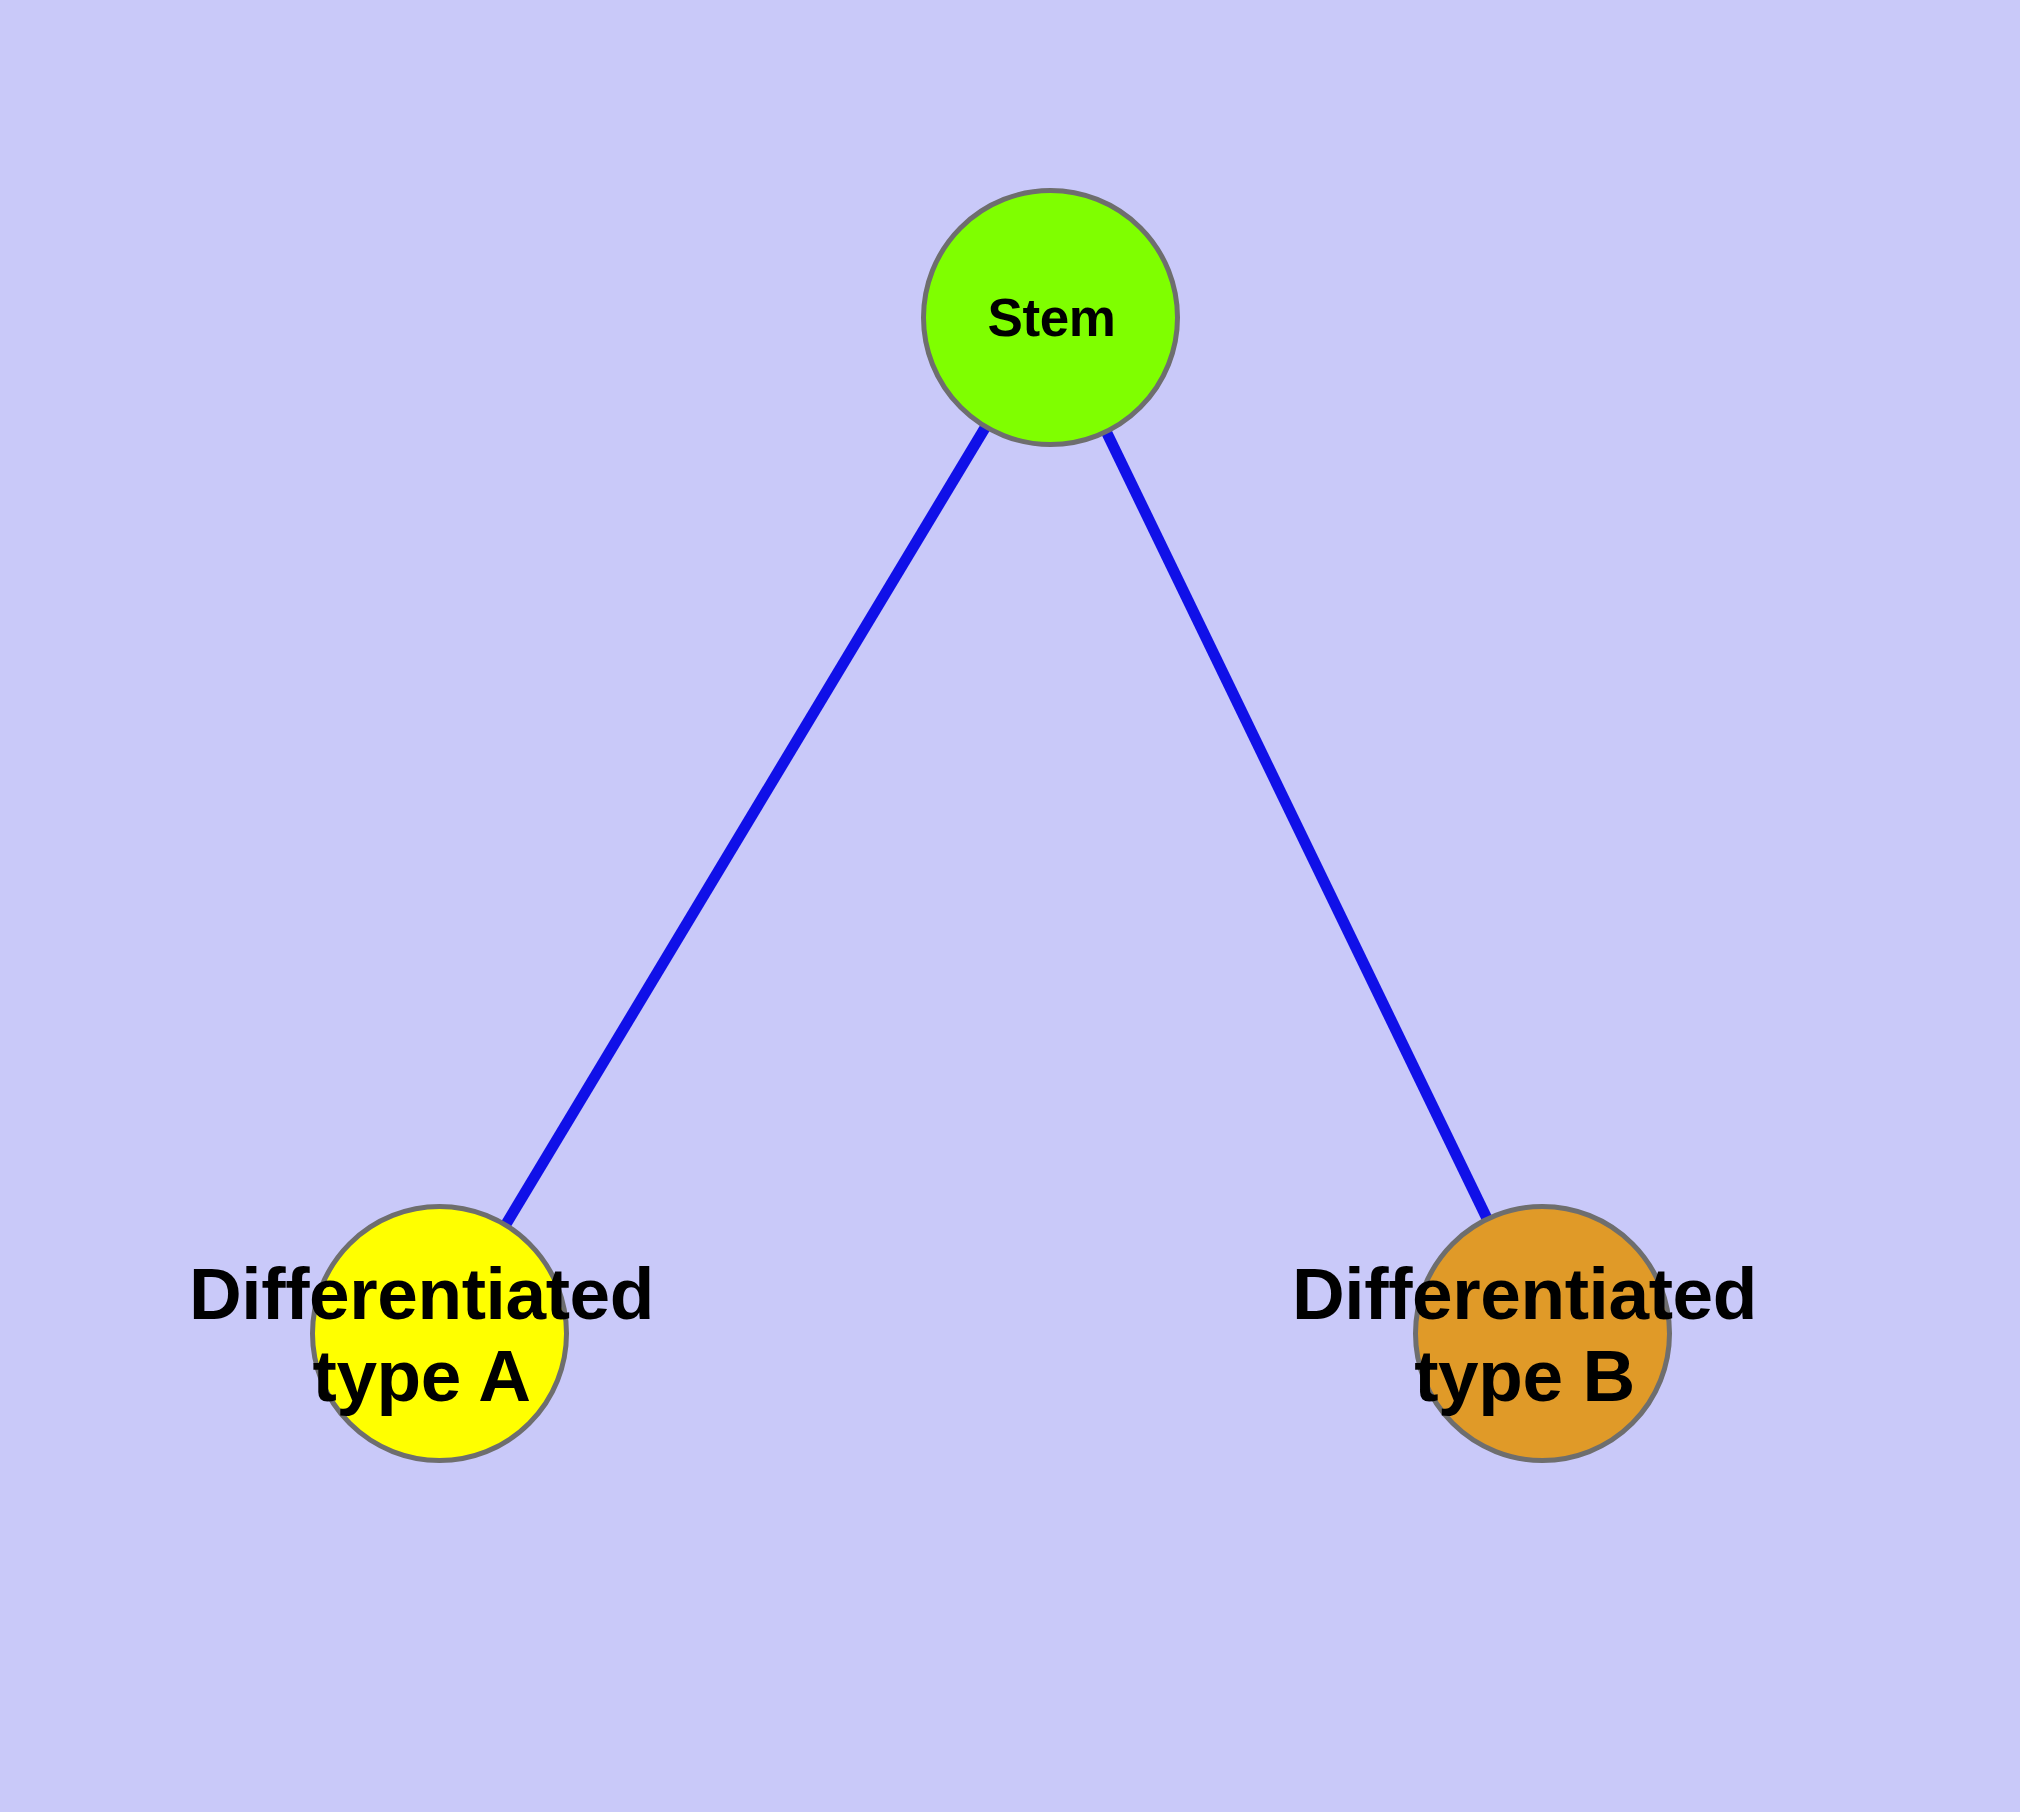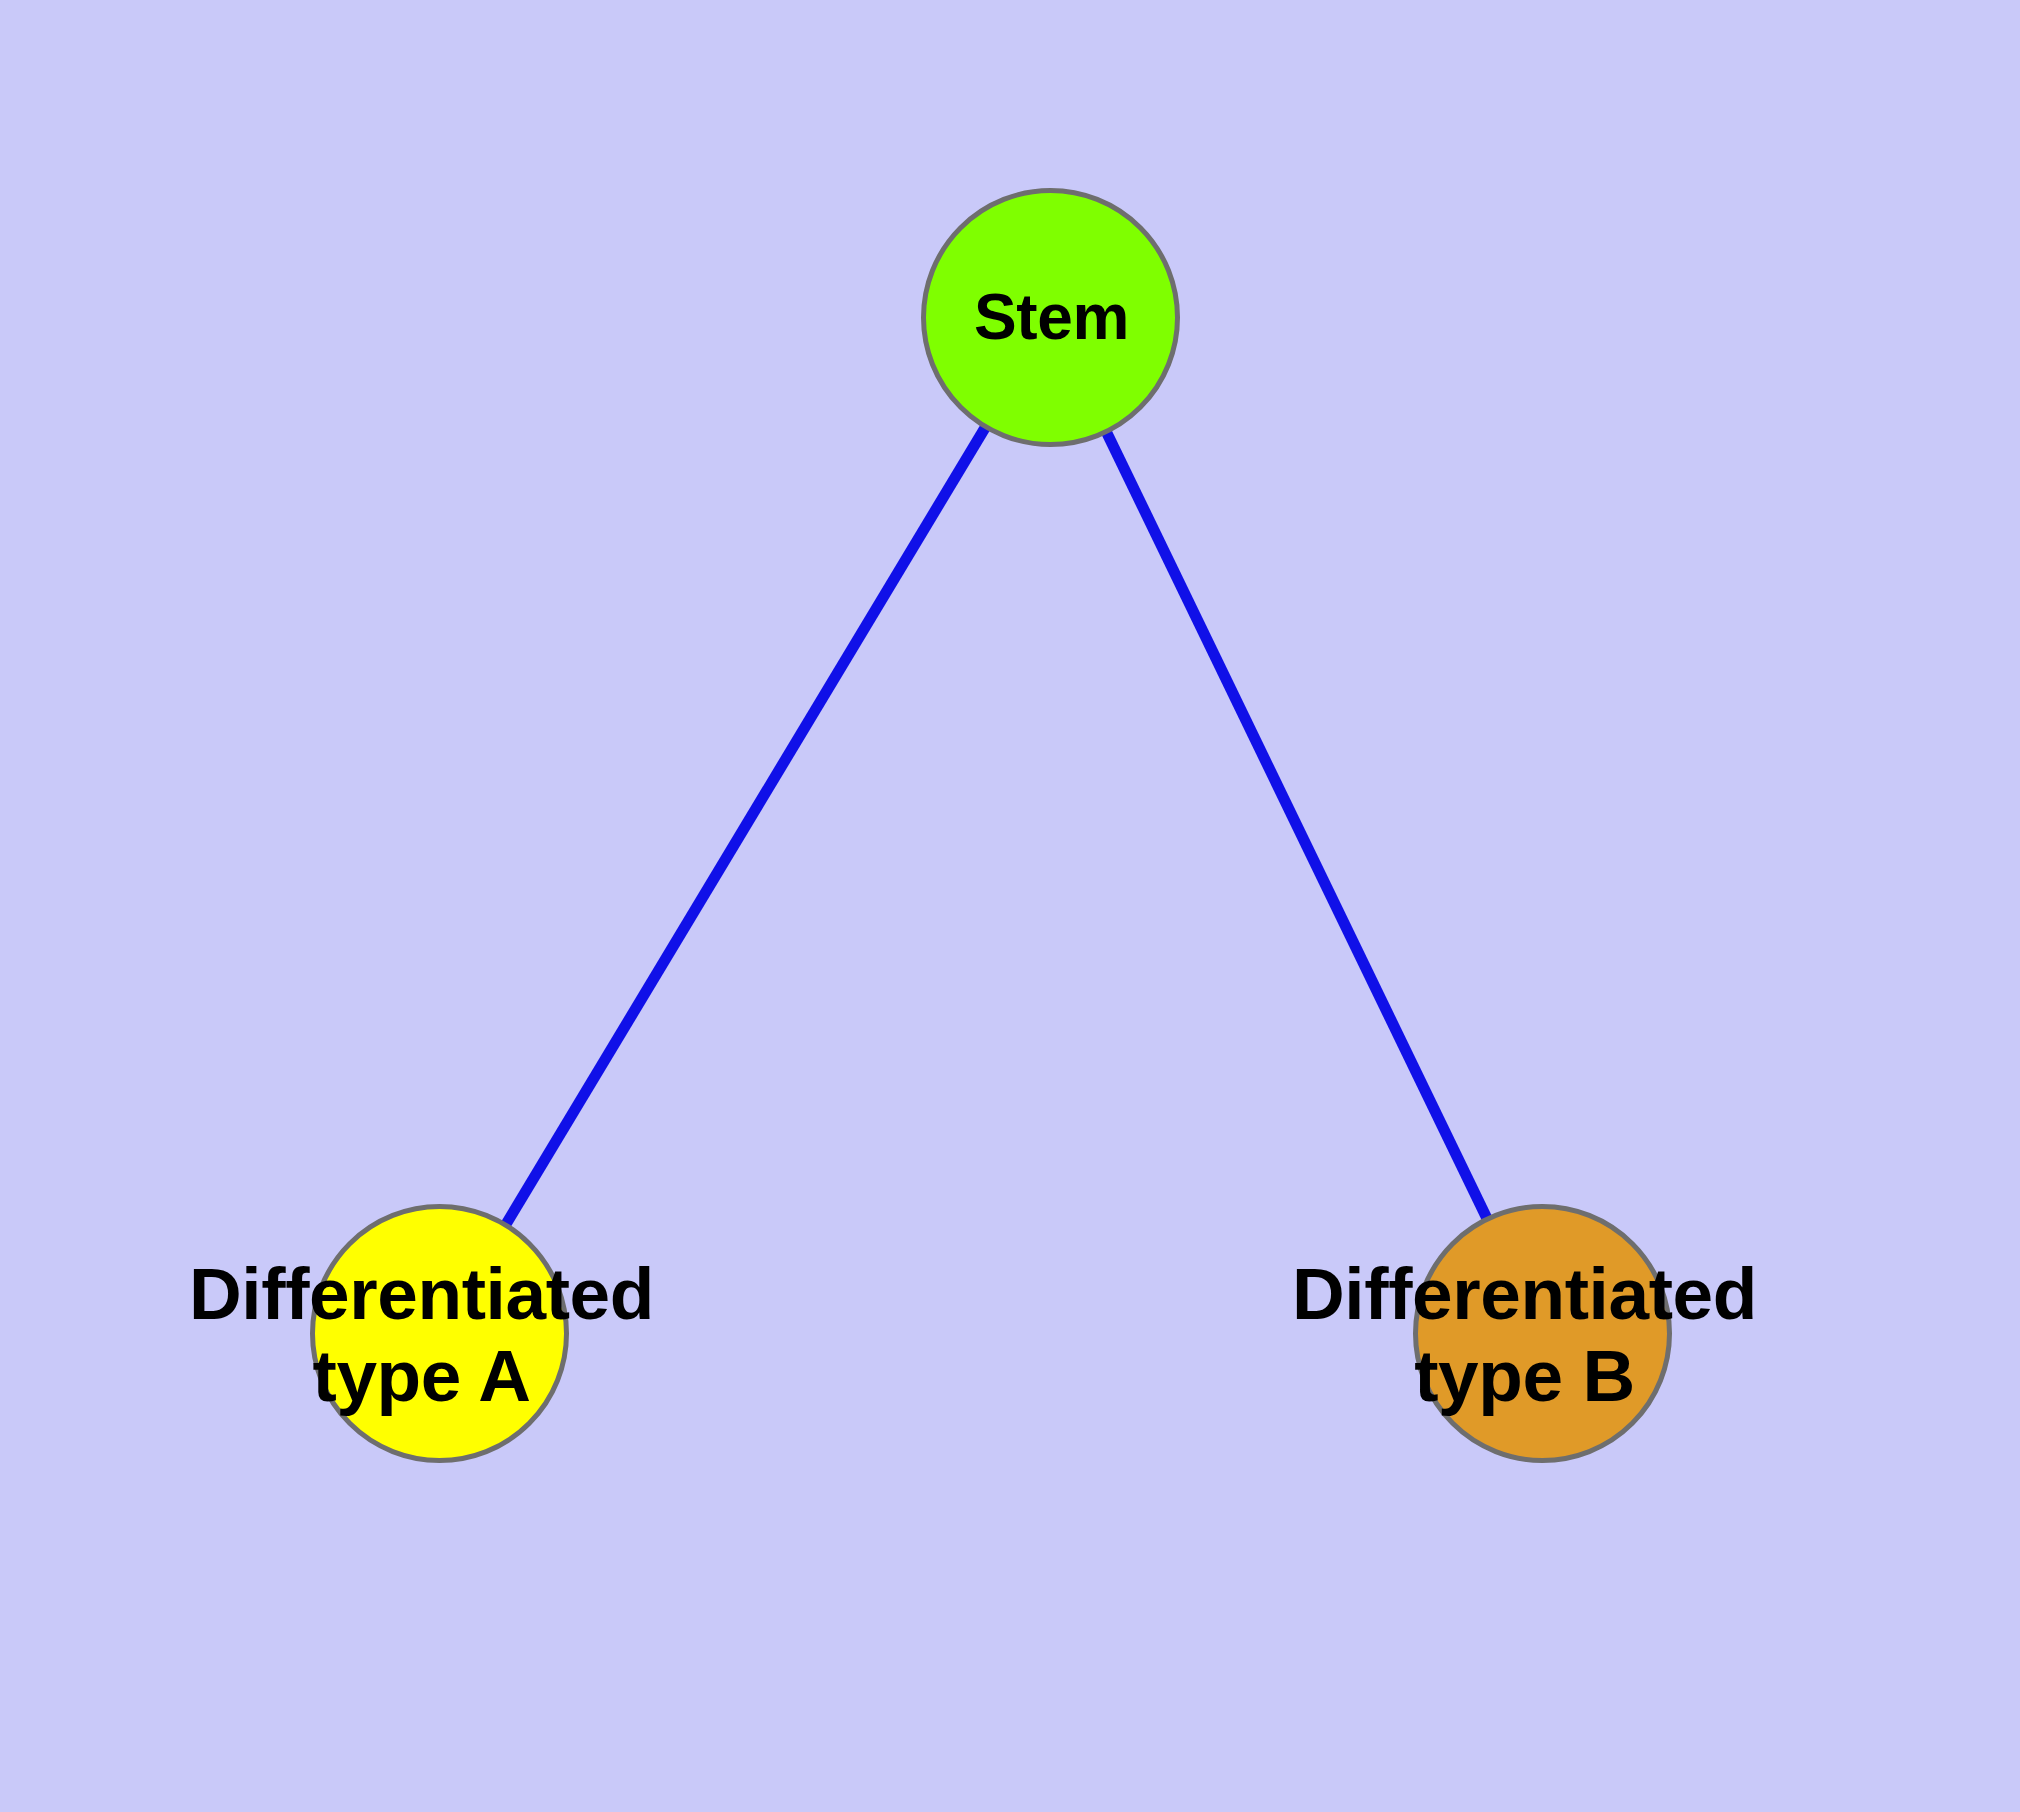--- a/index.html
+++ b/index.html
@@ -56,21 +56,21 @@
   <svg id="graph-svg" viewBox="0 0 2384 2138" preserveAspectRatio="none">
     <g id="edges">
         <line x1="1240" y1="375" x2="519" y2="1574" stroke="#1010e8" stroke-width="13" stroke-linecap="butt"></line>
         <line x1="1240" y1="375" x2="1820" y2="1574" stroke="#1010e8" stroke-width="13" stroke-linecap="butt"></line>
       </g>
   </svg>
 
   <div id="nodes-layer">
       <div class="node-group" style="left: 0px; top: 0px; width: 0px; height: 0px;">
         <div class="node-circle" style="left: 921px; top: 188px; width: 259px; height: 259px; background: rgb(127, 255, 0); border-color: rgb(110, 110, 110);"></div>
-        <div class="node-label" style="left: 458px; top: 148px; width: 1187px; height: 339px; font-size: 64px; color: rgb(0, 0, 0); display: flex; align-items: center; justify-content: center;">Stem</div>
+        <div class="node-label" style="left: 458px; top: 148px; width: 1187px; height: 339px; font-size: 53px; color: rgb(0, 0, 0); display: flex; align-items: center; justify-content: center;">Stem</div>
       </div>
       <div class="node-group" style="left: 0px; top: 0px; width: 0px; height: 0px;">
         <div class="node-circle" style="left: 310px; top: 1204px; width: 259px; height: 259px; background: rgb(255, 255, 0); border-color: rgb(110, 110, 110);"></div>
         <div class="node-label" style="left: -172px; top: 1165px; width: 1187px; height: 339px; font-size: 73px; color: rgb(0, 0, 0); display: flex; align-items: center; justify-content: center;">Differentiated
 type A</div>
       </div>
       <div class="node-group" style="left: 0px; top: 0px; width: 0px; height: 0px;">
         <div class="node-circle" style="left: 1413px; top: 1204px; width: 259px; height: 259px; background: rgb(224, 154, 40); border-color: rgb(110, 110, 110);"></div>
         <div class="node-label" style="left: 931px; top: 1165px; width: 1187px; height: 339px; font-size: 73px; color: rgb(0, 0, 0); display: flex; align-items: center; justify-content: center;">Differentiated
 type B</div>

